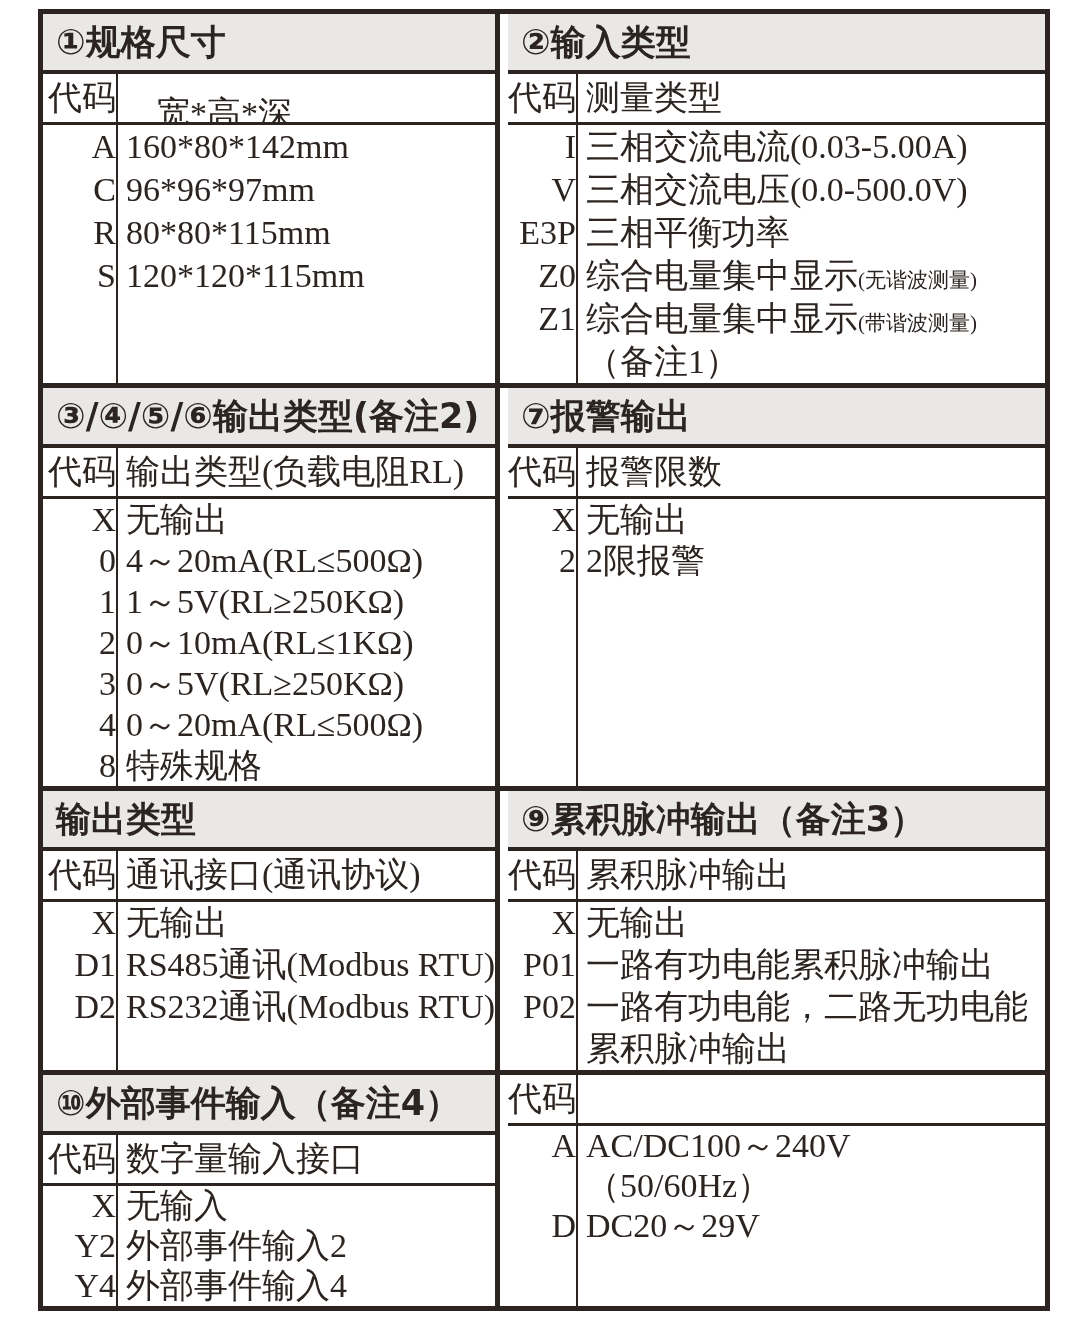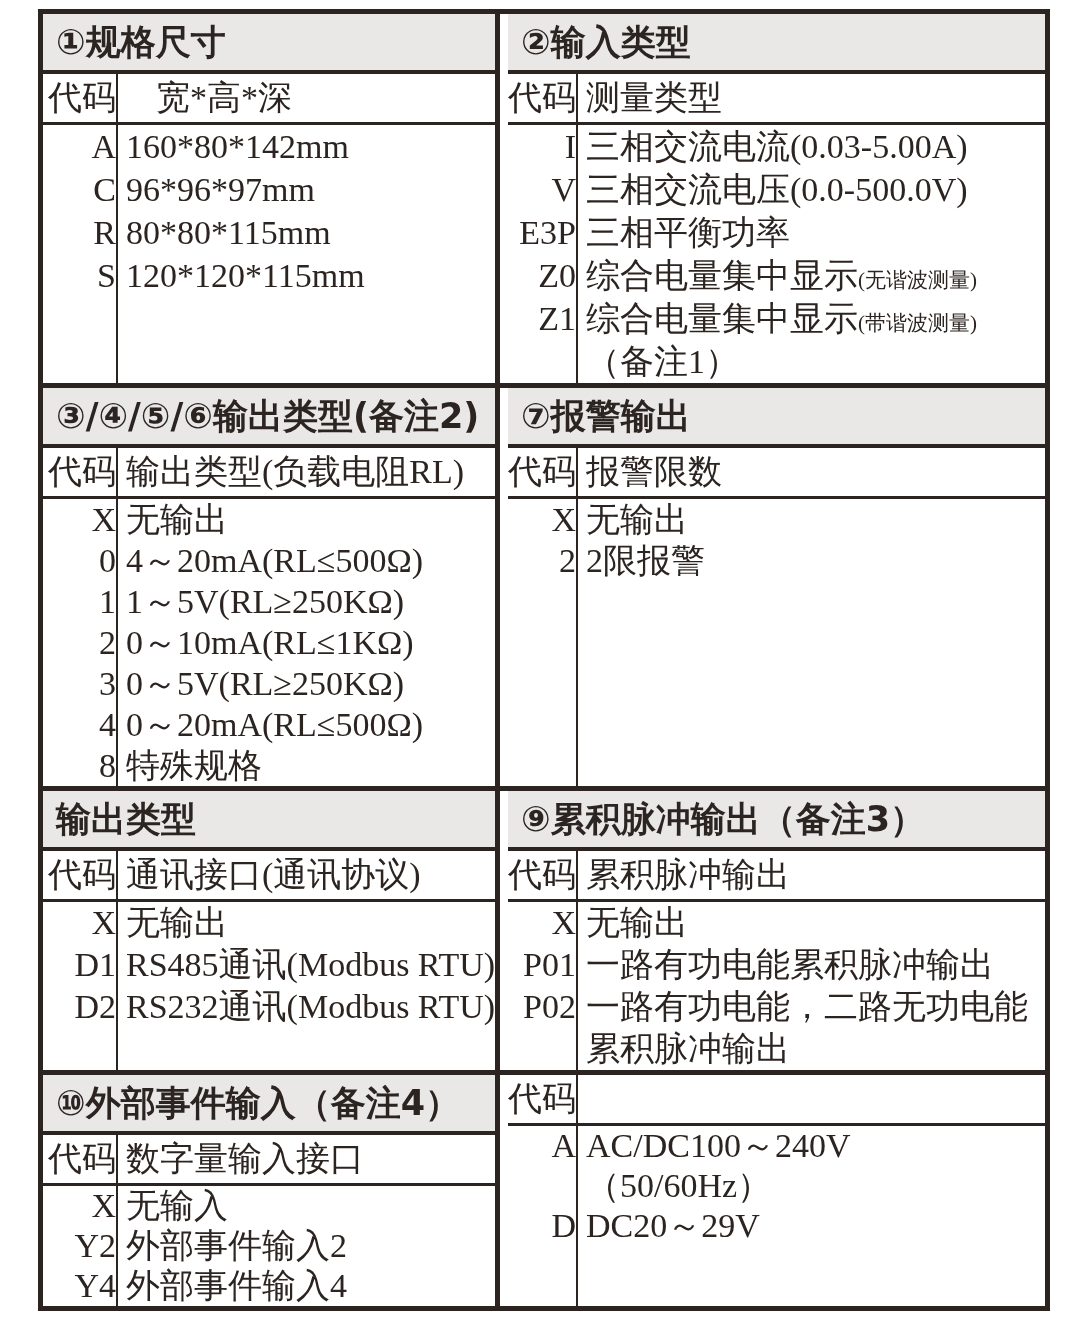--- a/index.html
+++ b/index.html
@@ -90,21 +90,21 @@
     white-space:nowrap;
   }
   .drow{display:flex;}
   .b1 .drow{height:43px;flex:0 0 43px;line-height:43px;}
   .b2 .drow{height:41px;flex:0 0 41px;line-height:41px;}
   .b3 .drow{height:42px;flex:0 0 42px;line-height:42px;}
   .b4 .drow{height:40px;flex:0 0 40px;line-height:40px;}
   .drow.filler{flex:1 1 auto !important;height:auto !important;min-height:0;}
   .small{font-size:21px;}
   
-  .s1 .col-header .cell.desc{padding-left:38px;}
+  .s1 .col-header .cell.desc{padding-left:38px;margin-top:16px;}
 </style>
 </head>
 <body>
 
 <div class="page">
   <div class="spec-table">
 
     <div class="band b1">
       <div class="sec sec-left s1">
         <div class="sec-header">

